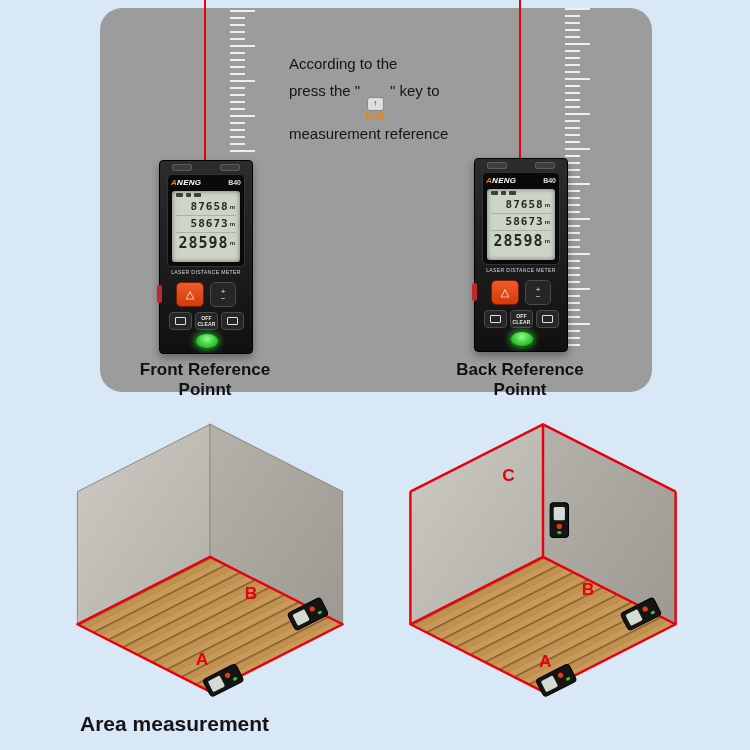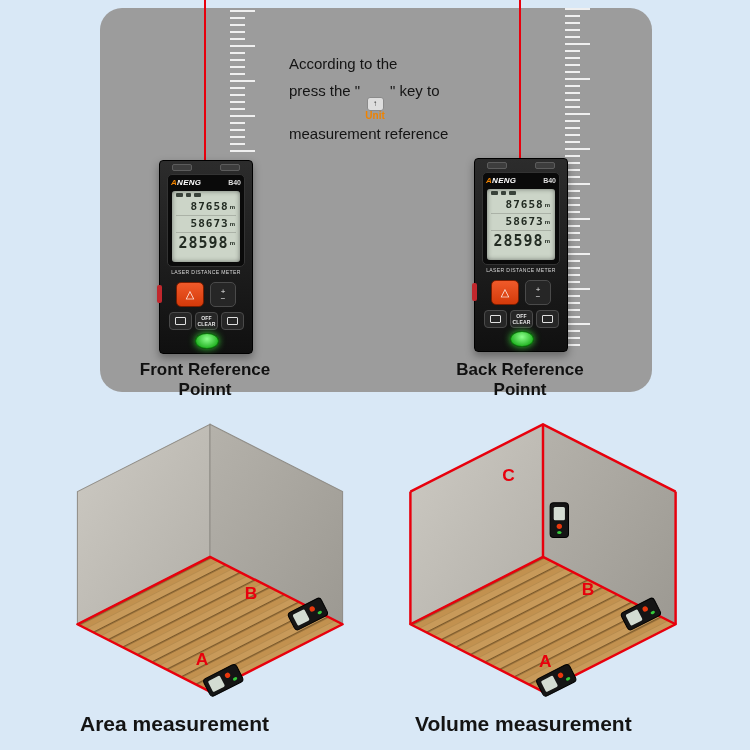--- a/index.html
+++ b/index.html
@@ -316,15 +316,14 @@
       <rect x="-14" y="-6" width="13" height="12" rx="1.5" fill="#d3dcd2"></rect>
       <circle cx="6" cy="-2.5" r="2.6" fill="#e8380d"></circle>
       <ellipse cx="11" cy="4" rx="2.2" ry="1.5" fill="#35c93a"></ellipse>
     </g>
     <text class="rlab" x="110" y="68">C</text>
     <text class="rlab" x="188" y="179">B</text>
     <text class="rlab" x="146" y="250">A</text>
   </svg>
 
   <div class="caption area">Area measurement</div>
-  <div class="caption volume">Volume measurement</div>
 
 </div>
 
 </body></html>

